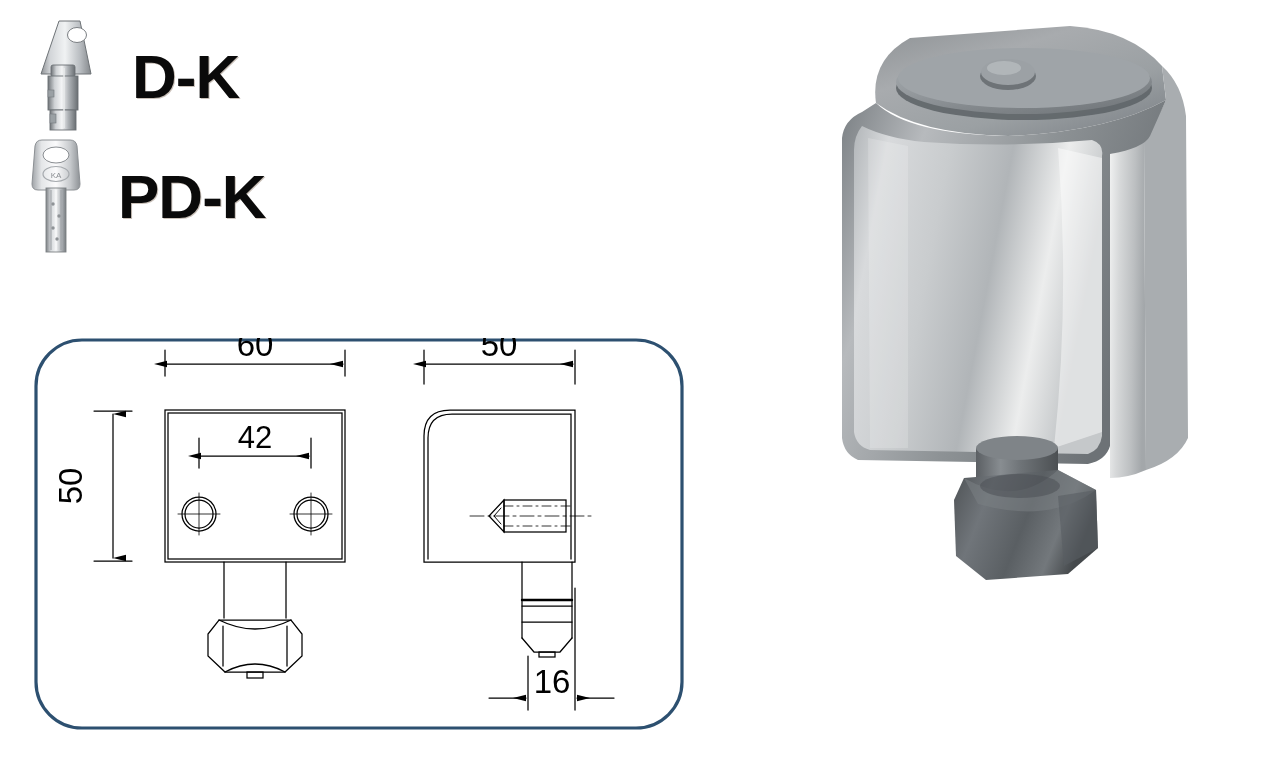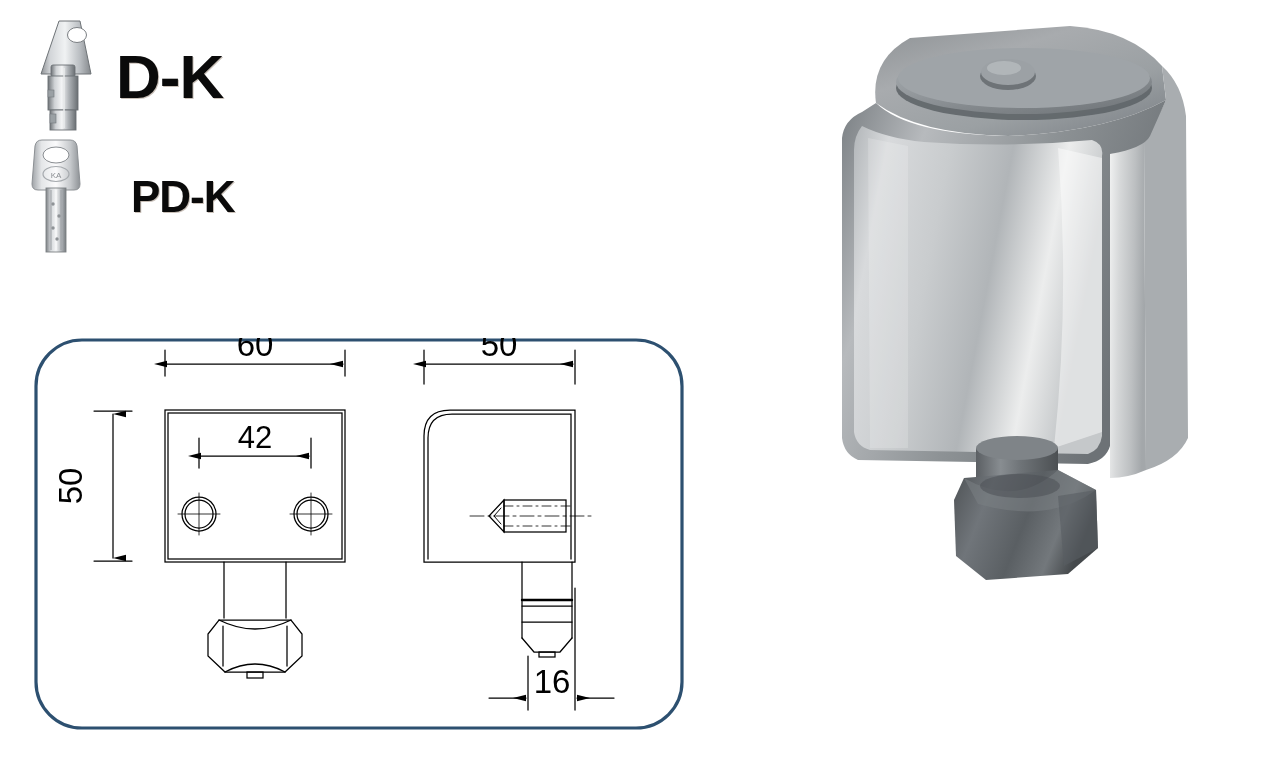--- a/index.html
+++ b/index.html
@@ -13,25 +13,25 @@
   }
   .stage{position:absolute;left:0;top:0;width:1286px;height:769px;}
 
   
   .key-legend{position:absolute;left:0px;top:0px;width:360px;height:270px;}
   .key-row{position:absolute;display:flex;align-items:center;}
   .key-row.r1{left:28px;top:18px;}
   .key-row.r2{left:16px;top:138px;}
   .key-label{
     font-size:62px;font-weight:bold;color:#0a0a0a;
-    letter-spacing:-1px;line-height:1;margin-left:8px;
+    letter-spacing:-1px;line-height:1;margin-left:24px;
     text-shadow:1px 1px 0 rgba(60,30,0,.28);
     white-space:nowrap;
   }
-  .key-row.r2 .key-label{font-size:44px;margin-left:35px;}
+  .key-row.r2 .key-label{font-size:62px;margin-left:22px;}
   .key-art{width:80px;height:118px;position:relative;flex:0 0 auto;}
 
   
   .draw-panel{position:absolute;left:34px;top:338px;width:650px;height:392px;}
   .draw-panel svg{display:block;}
 
   
   .photo{position:absolute;left:758px;top:8px;width:480px;height:580px;}
   .photo svg{display:block;}
 </style>

